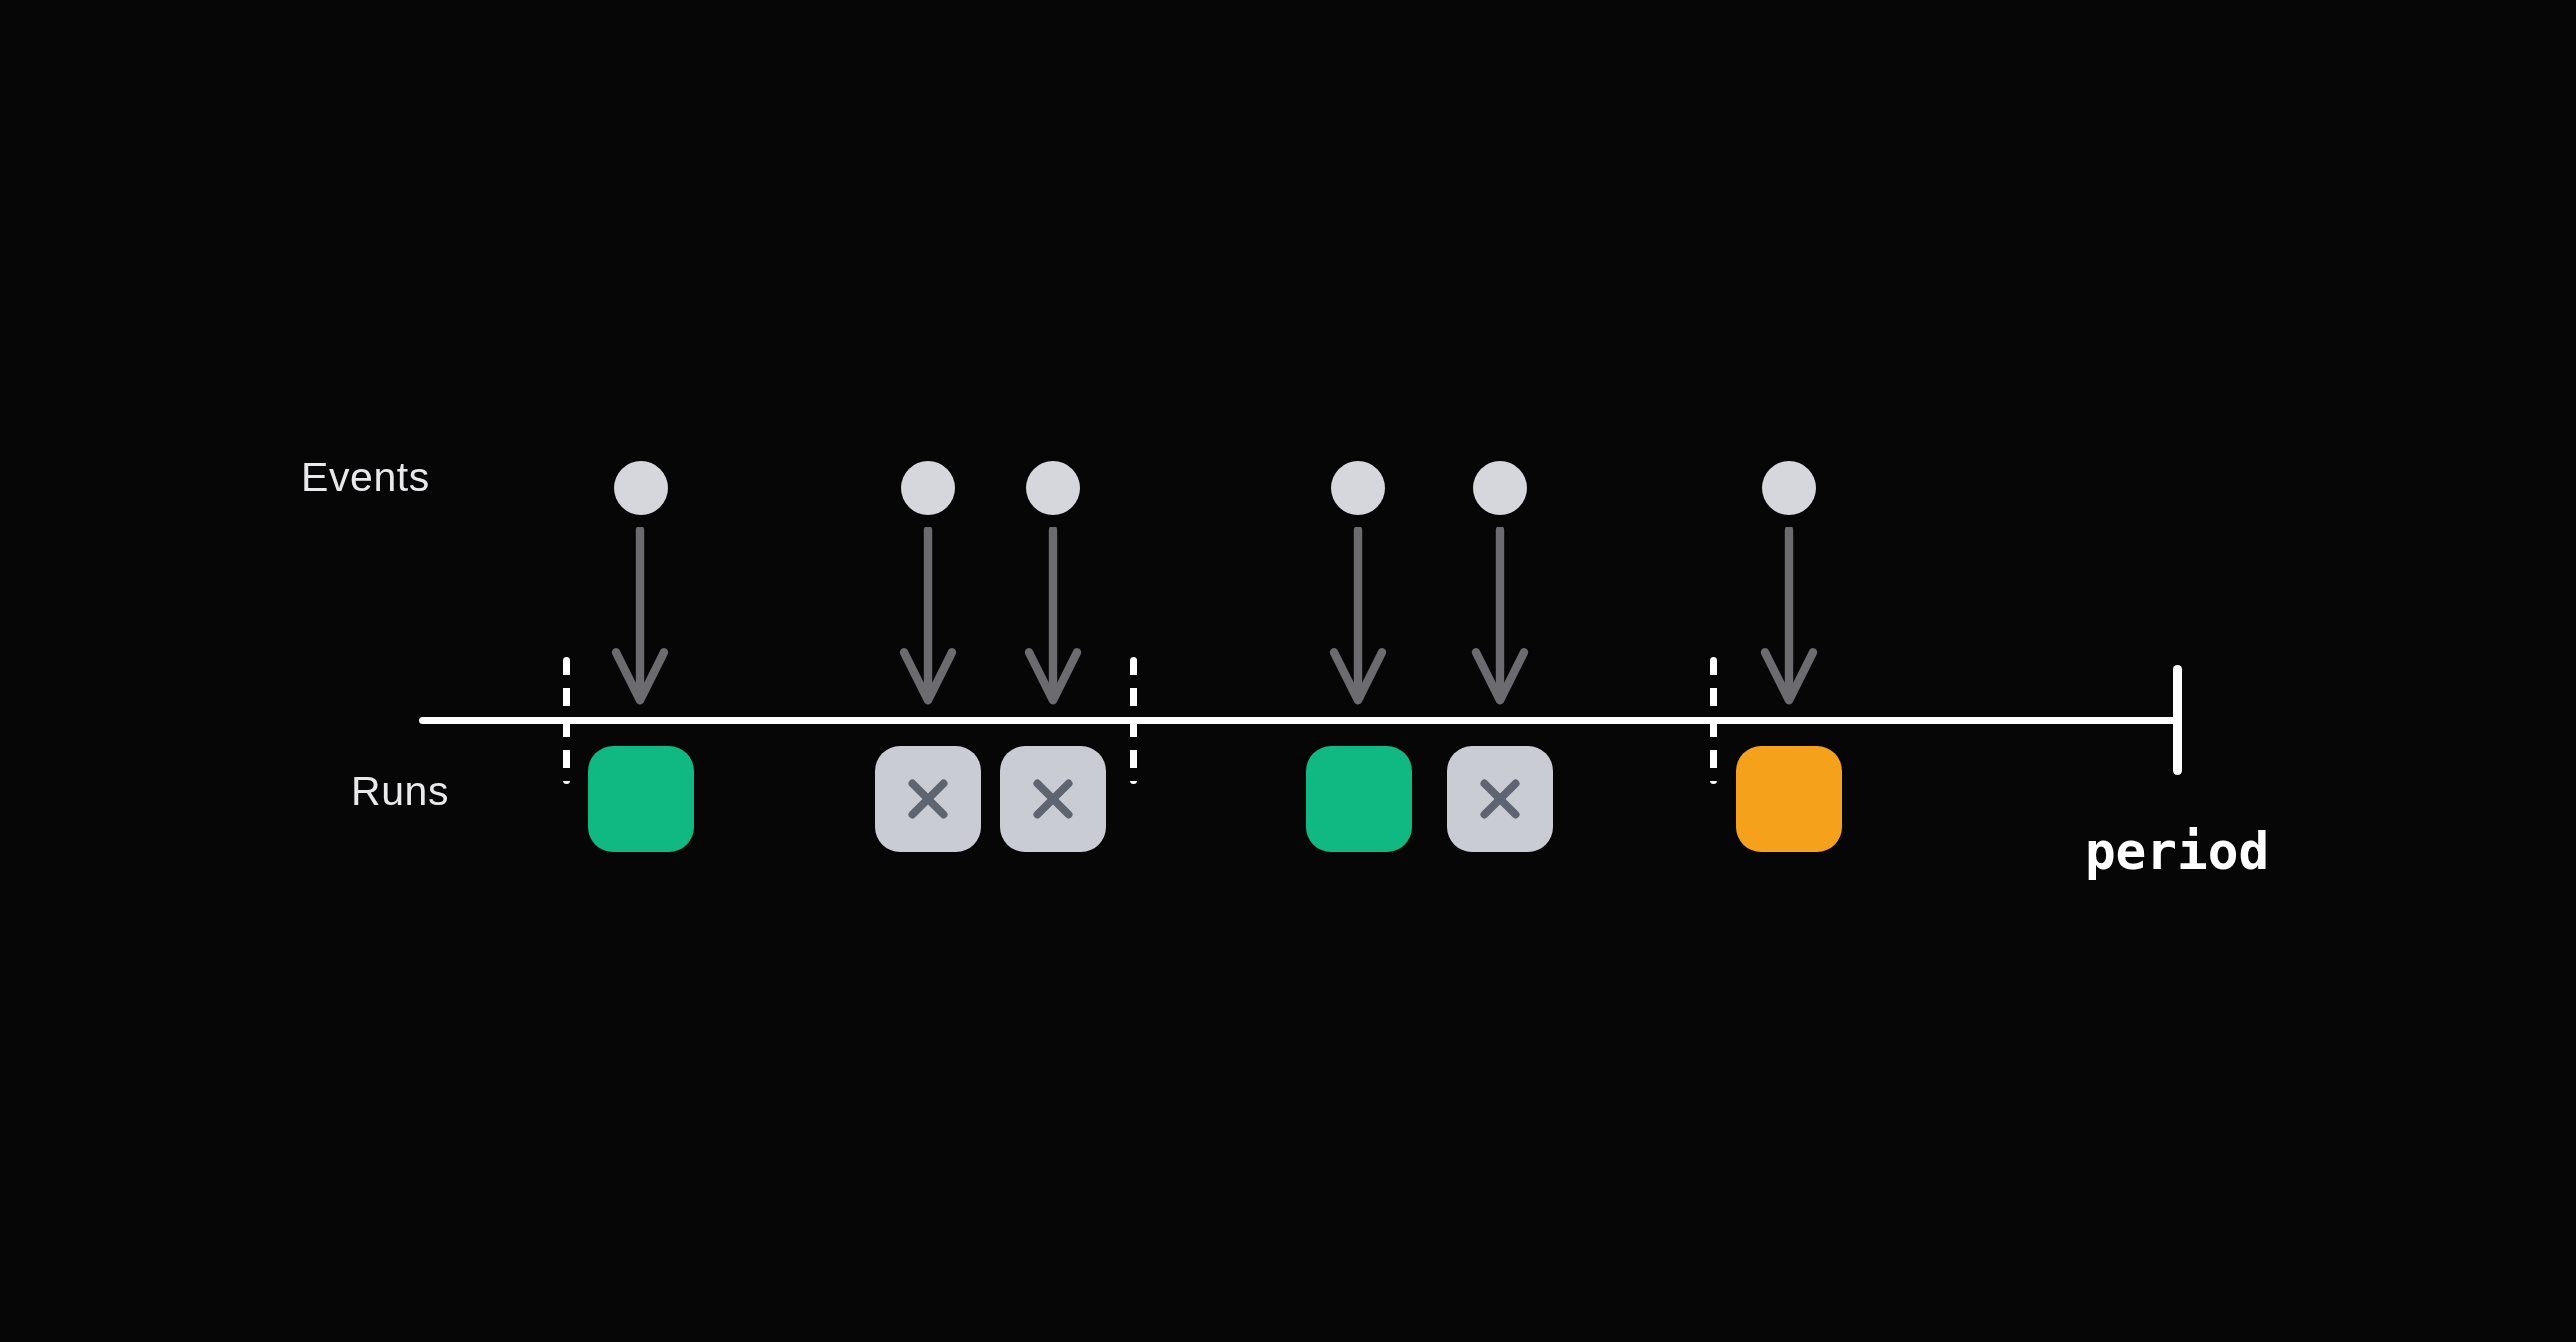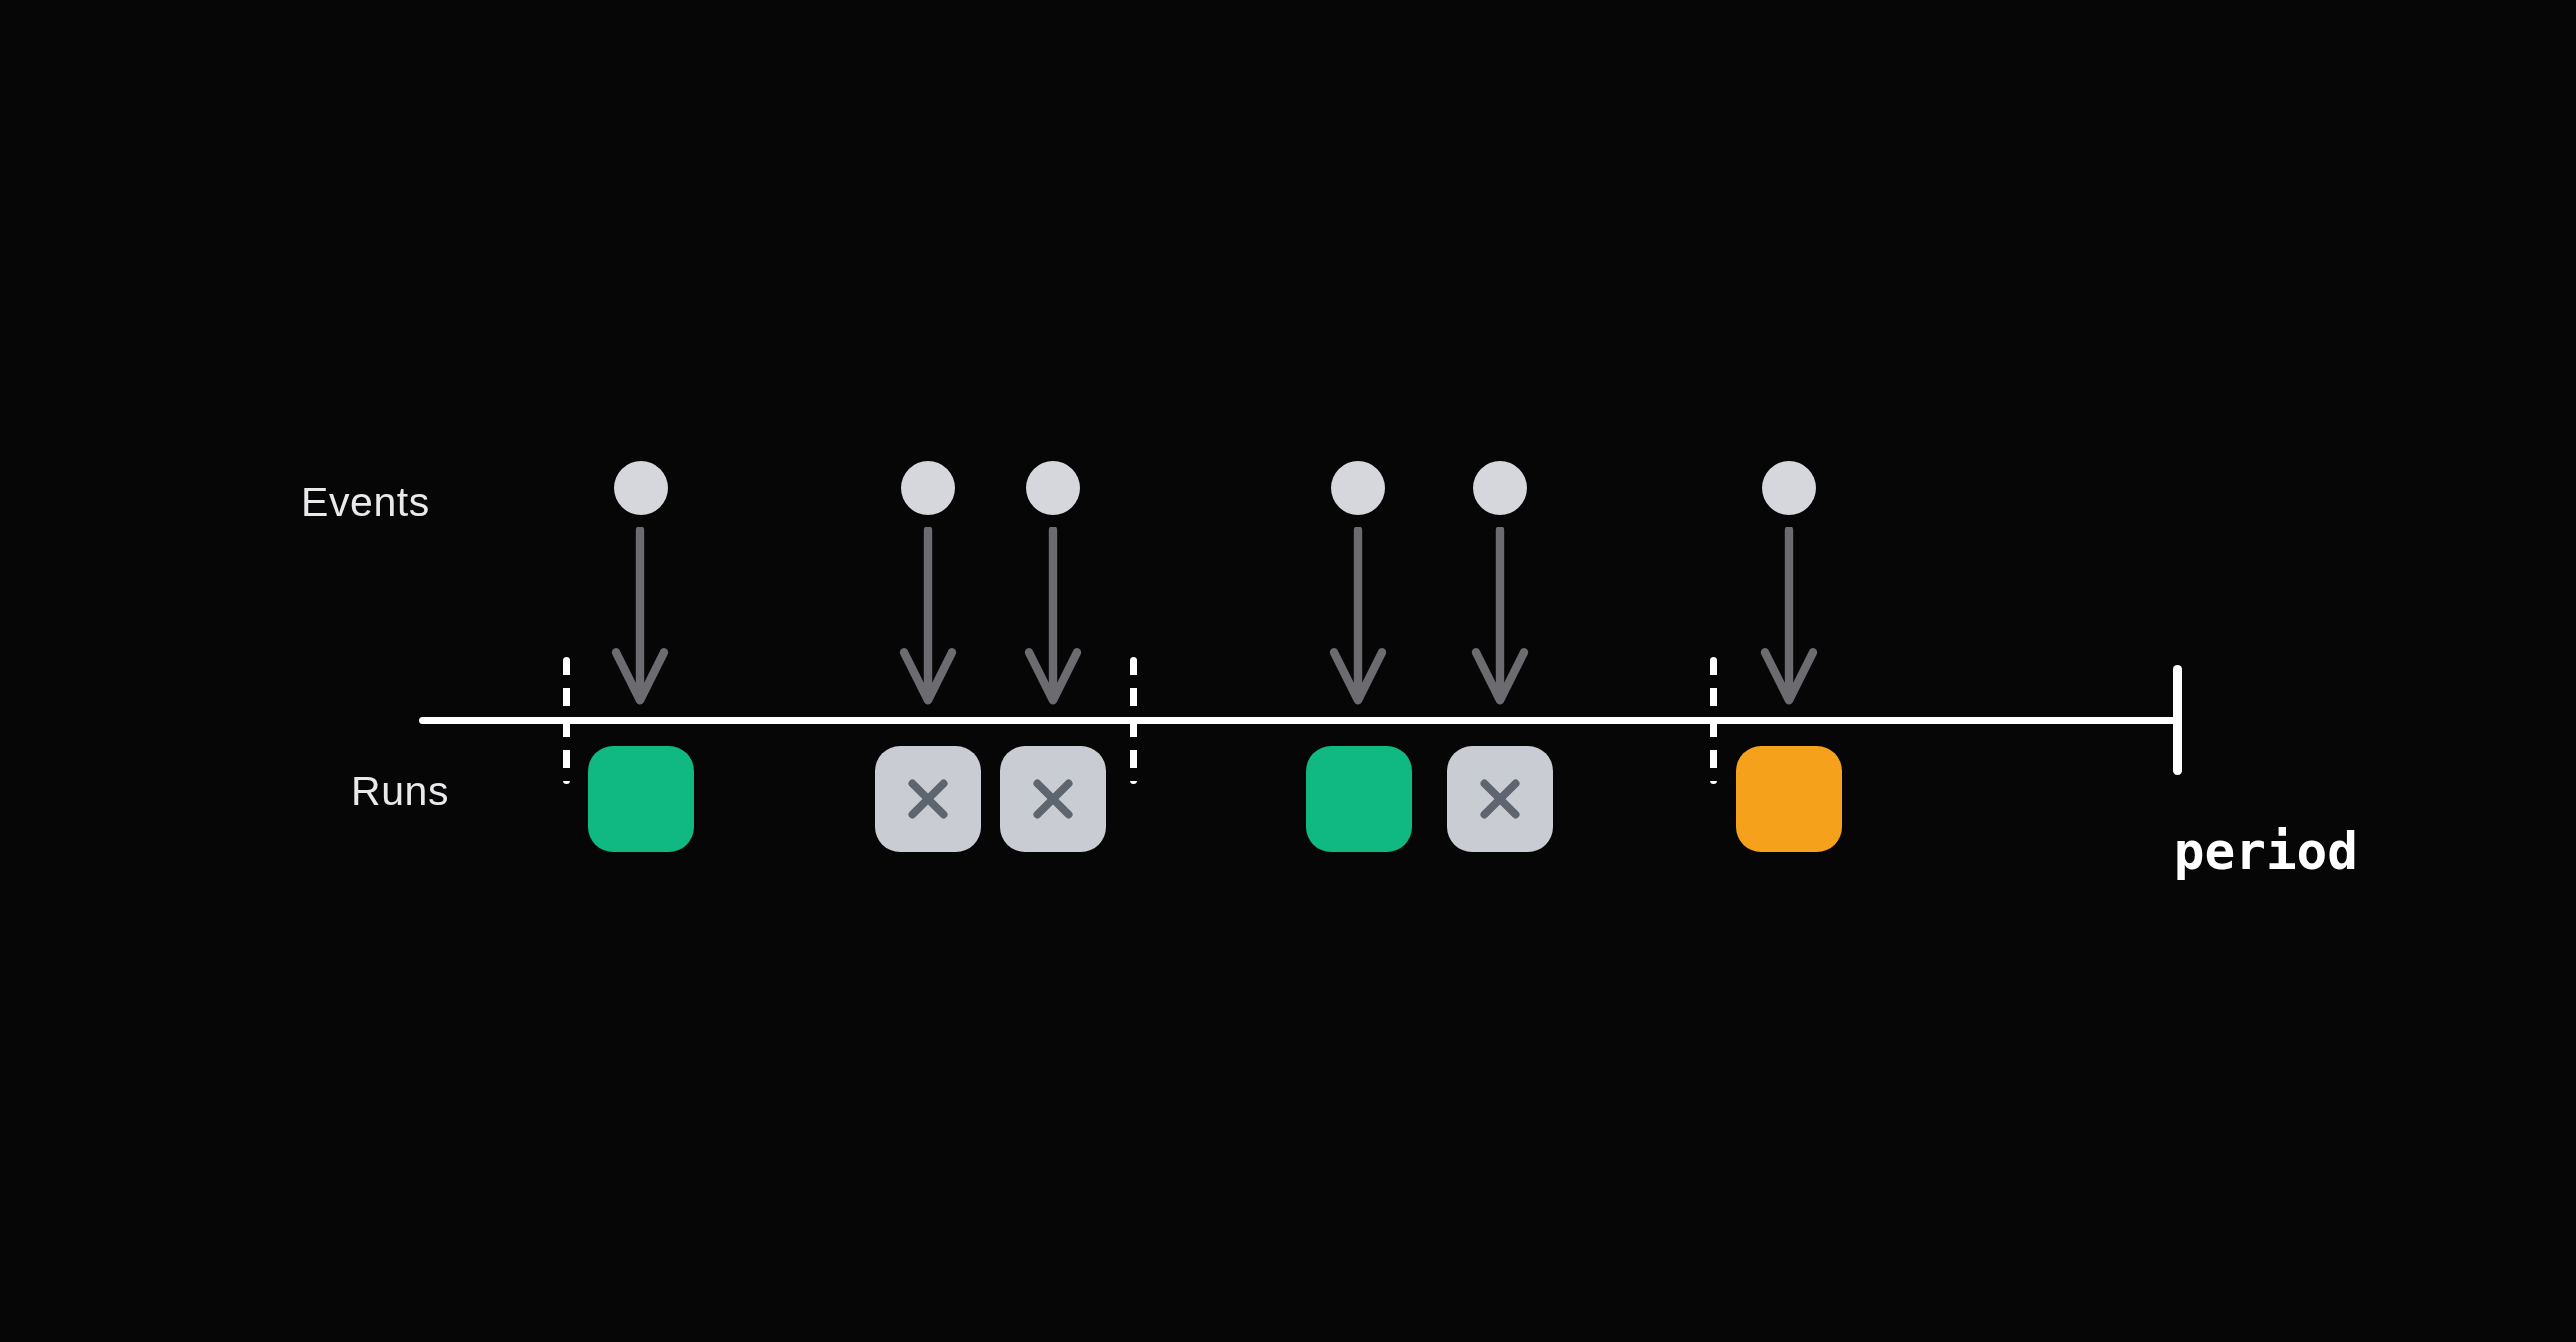--- a/index.html
+++ b/index.html
@@ -13,42 +13,42 @@
     width:2576px; height:1343px;
     font-family:"Liberation Sans", sans-serif;
   }
   .row-label {
     position:absolute;
     color:#e9e9ec;
     font-size:41px;
     line-height:1;
     letter-spacing:0.6px;
   }
-  .events-label { left:301px; top:482px; }
+  .events-label { left:301px; top:457px; }
   .runs-label   { left:307px; top:771px;margin-left:44px; }
 
   .timeline {
     position:absolute;
     left:419px; top:717px;
     width:1758px; height:6.6px;
     background:var(--white,#fff);
     border-radius:3.6px;
   }
   .endcap {
     position:absolute;
     left:2173px; top:665px;
     width:8.5px; height:110px;
     background:var(--white,#fff);
     border-radius:4.2px;
   }
   .period-label {
     position:absolute;
     left:1996px; top:826px;
     width:362px;
-    text-align:right;
+    text-align:center;
     color:#ffffff;
     font-family:"DejaVu Sans Mono", monospace;
     font-weight:bold;
     font-size:51px;
     line-height:1;
   }
 
   .event-dot {
     position:absolute;
     top:461px;

